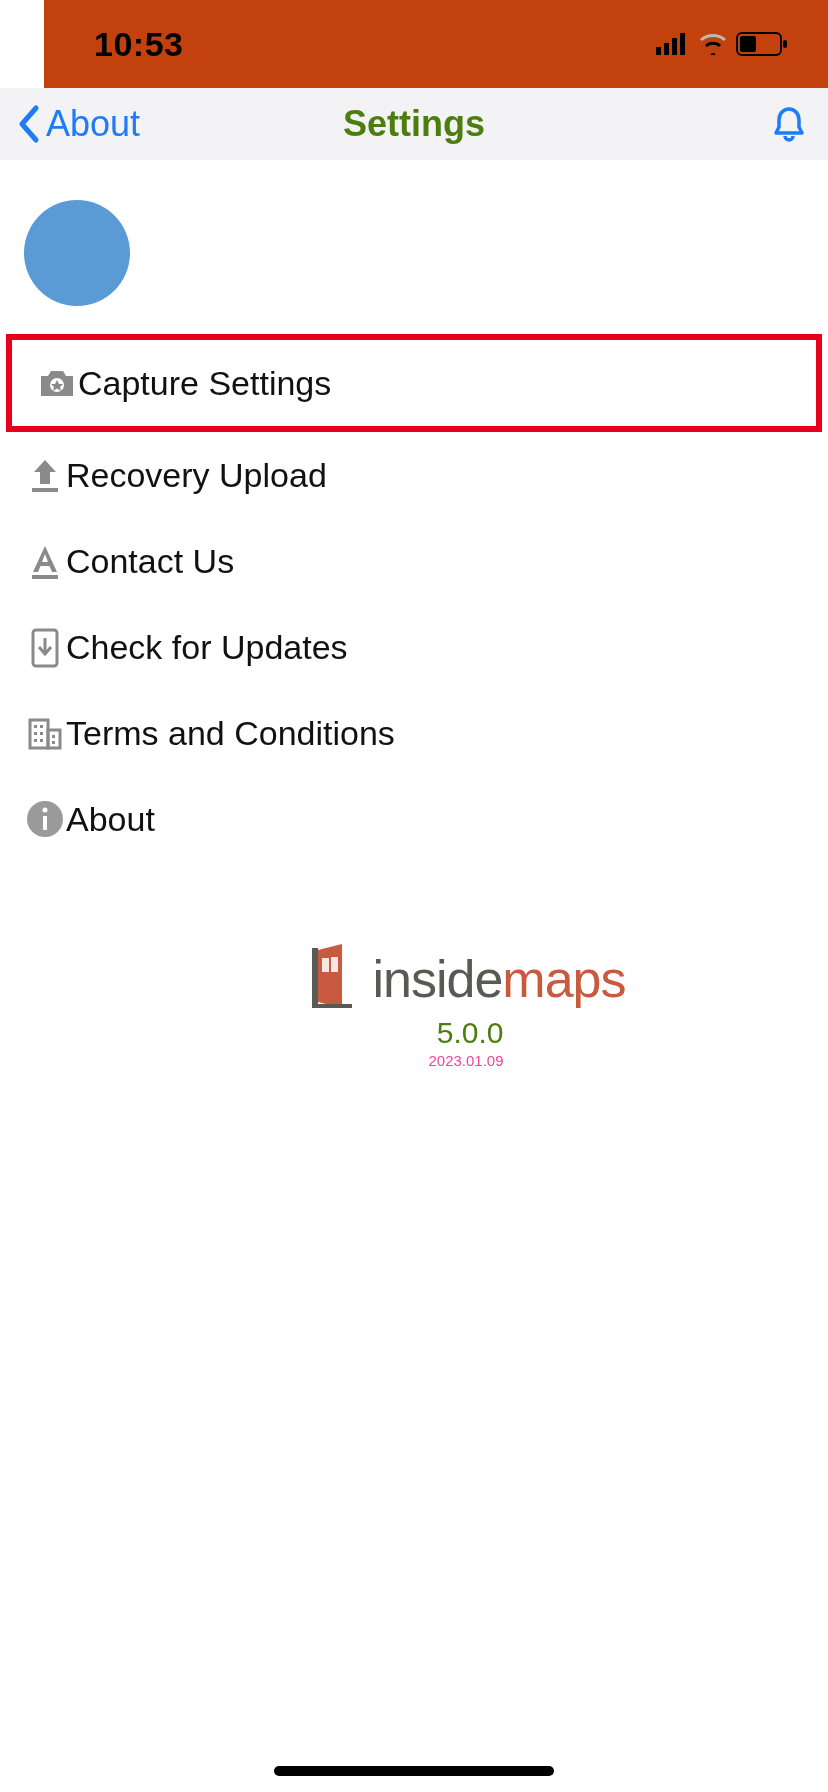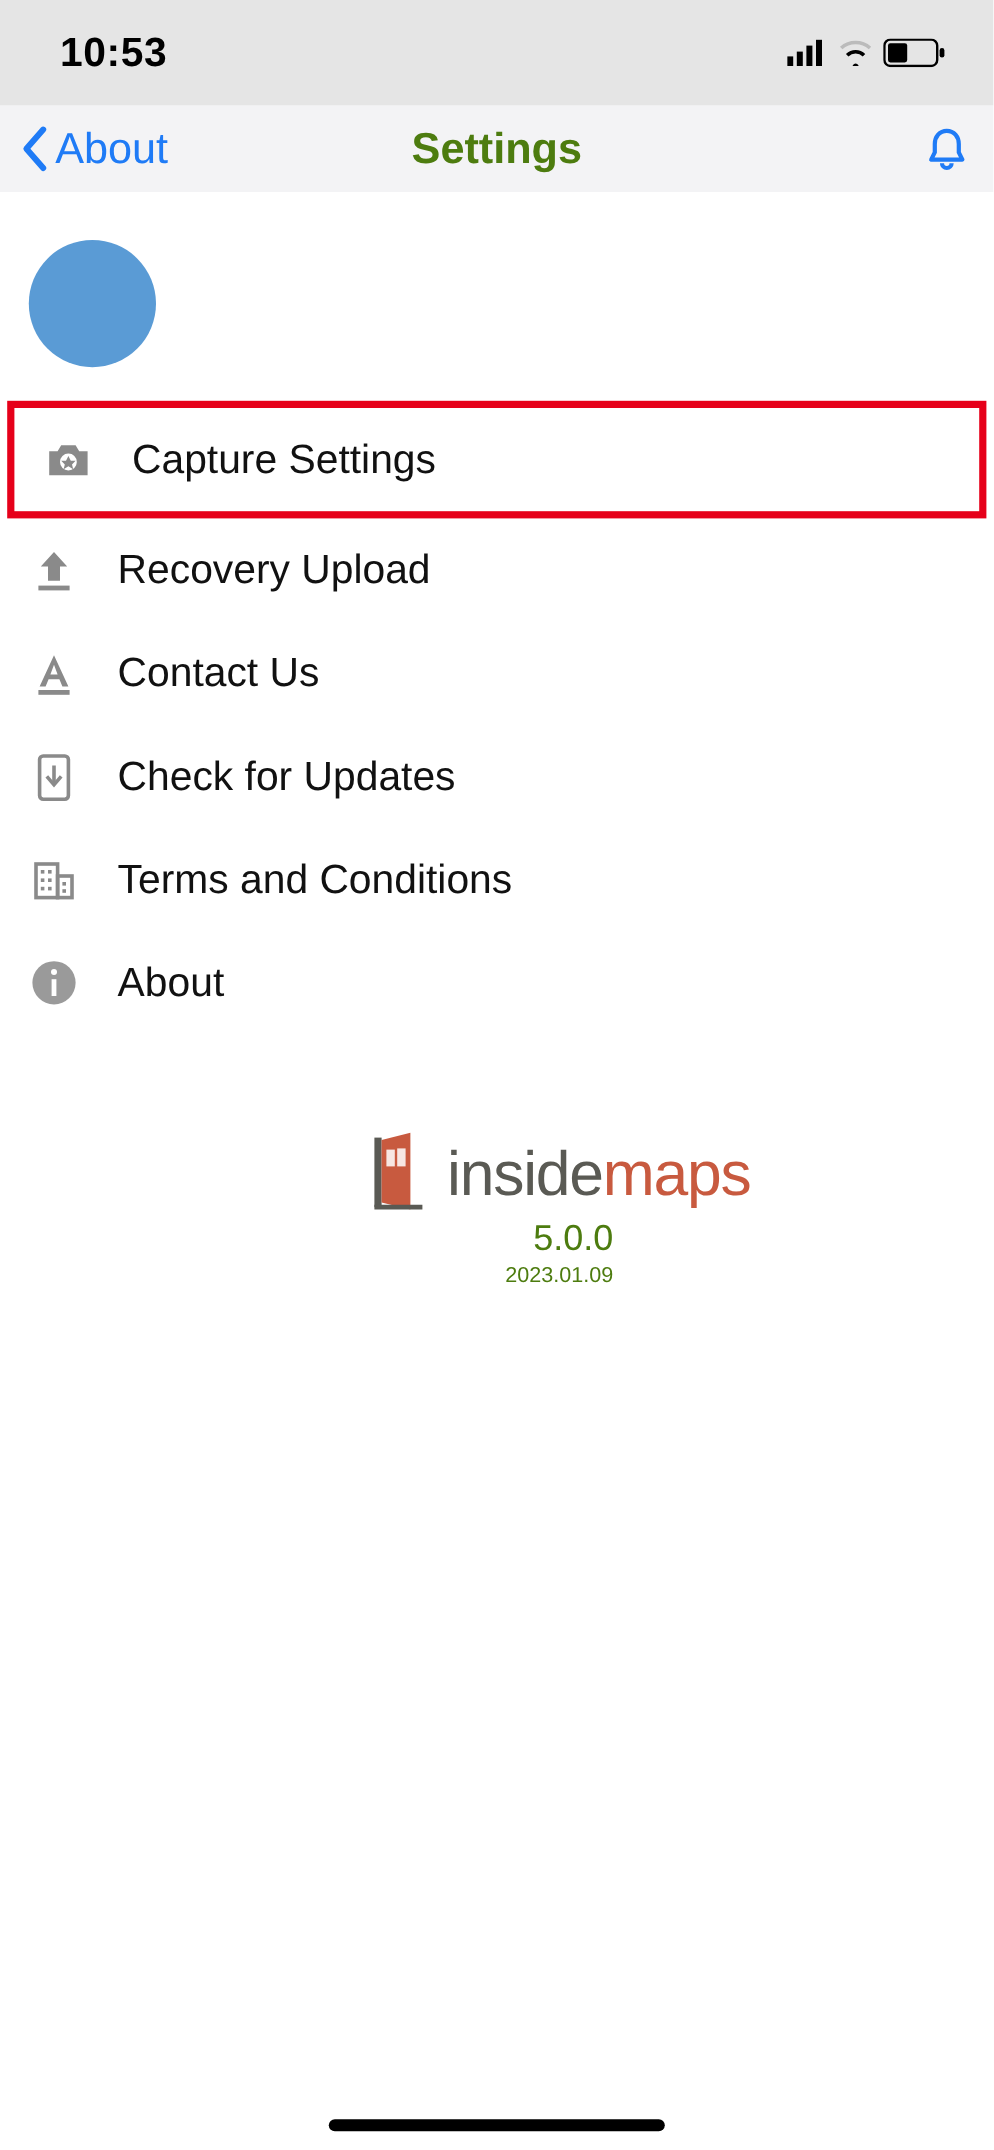--- a/index.html
+++ b/index.html
@@ -1,39 +1,39 @@
 <!DOCTYPE html>
 <html><head>
 <meta charset="utf-8">
 <style>
   * { margin: 0; padding: 0; box-sizing: border-box; }
   html, body { width: 828px; height: 1792px; font-family: -apple-system, Helvetica, Arial, sans-serif; background: #fff; }
-  .statusbar { height: 88px; background: #e5e5e5; display: flex; align-items: center; justify-content: space-between; padding: 0 40px 0 50px; }
+  .statusbar { height: 88px; background: #c2410c; display: flex; align-items: center; justify-content: space-between; padding: 0 40px 0 50px; margin-left: 44px; }
   .statusbar-time { font-size: 34px; font-weight: 600; letter-spacing: 0.5px; }
   .statusbar-right { display: flex; align-items: center; gap: 8px; }
   .navbar { height: 72px; background: #f3f3f5; display: flex; align-items: center; justify-content: space-between; padding: 0 22px 0 16px; position: relative; }
   .navbar-back { display: flex; align-items: center; gap: 4px; color: #1f7bf6; }
   .navbar-back-label { font-size: 36px; }
   .navbar-title { position: absolute; left: 50%; transform: translateX(-50%); font-size: 36px; font-weight: 600; color: #4d7c0f; }
   .content { background: #fff; }
   .profile-row { padding: 40px 24px 28px 24px; display: flex; align-items: center; gap: 24px; }
   .avatar { width: 106px; height: 106px; border-radius: 50%; background: #5a9bd5; flex-shrink: 0; }
   .list { display: flex; flex-direction: column; }
-  .list-item { display: flex; align-items: center; gap: 32px; padding: 22px 24px; }
+  .list-item { display: flex; align-items: center; padding: 22px 24px; }
   .list-item .icon { width: 42px; height: 42px; display: flex; align-items: center; justify-content: center; flex-shrink: 0; }
   .list-item .label { font-size: 34px; color: #111; }
   .highlight-box { border: 6px solid #e6001a; margin: 0 6px 0 6px; }
   .footer { display: flex; align-items: center; justify-content: space-between; padding: 80px 36px 0 140px; flex-direction: column; }
   .logo { display: flex; align-items: center; gap: 14px; }
   .logo-text { font-size: 52px; font-weight: 400; letter-spacing: -1px; }
   .logo-text .p1 { color: #5a5a54; }
   .logo-text .p2 { color: #c85a3f; font-weight: 500; }
   .version { text-align: right; }
   .version-main { font-size: 30px; color: #4d7c0f; }
-  .version-date { font-size: 18px; color: #4d7c0f; margin-top: 2px; }
+  .version-date { font-size: 15px; color: #ec4899; margin-top: 2px; }
   .home-indicator { position: absolute; bottom: 16px; left: 50%; transform: translateX(-50%); width: 280px; height: 10px; background: #000; border-radius: 10px; }
   svg { display: block; }
 </style>
 </head>
 <body>
 
 <div class="statusbar">
   <div class="statusbar-time">10:53</div>
   <div class="statusbar-right">
     <span>

